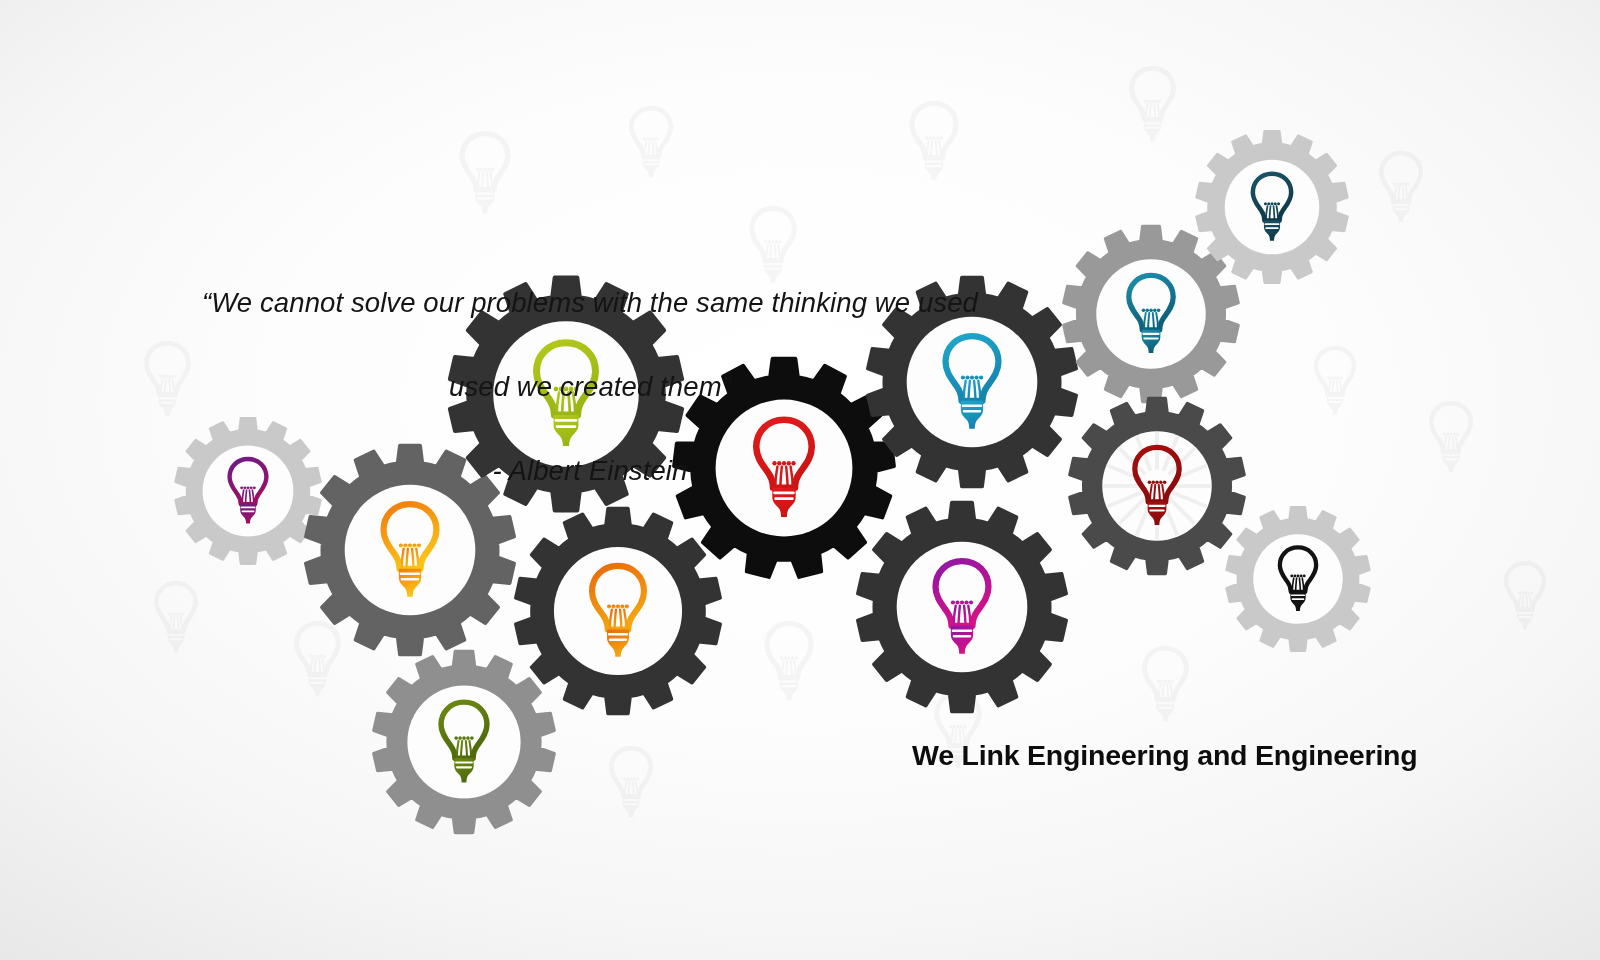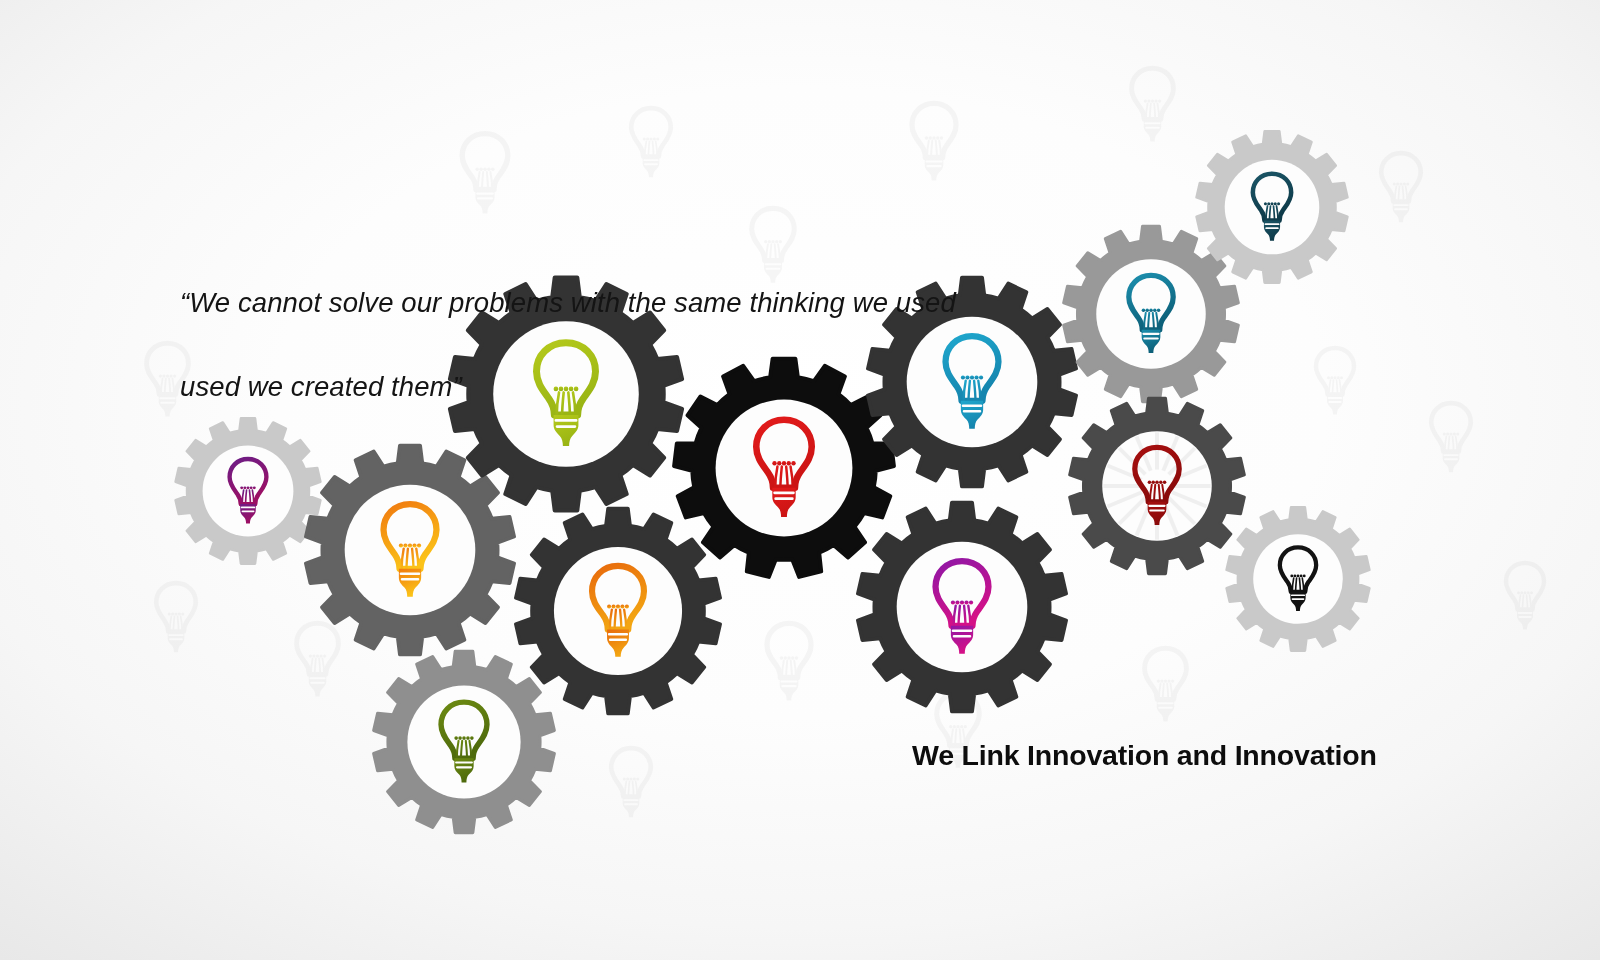--- a/index.html
+++ b/index.html
@@ -56,20 +56,21 @@
     font-style: italic;
     font-size: 27.5px;
     line-height: 42px;
     color: #141414;
     letter-spacing: 0.1px;
     white-space: pre-line;
     z-index: 40;
   }
   #quote-line-1, #quote-line-2, #quote-attrib {
     display: block;
+    text-align: center;
   }
   #tagline {
     position: absolute;
     left: 912px;
     top: 739px;
     font-family: "Liberation Sans", sans-serif;
     font-weight: bold;
     font-size: 28.5px;
     letter-spacing: -0.2px;
     color: #0d0d0d;
@@ -742,17 +743,18 @@
             <path d="M34 99 L66 99 L66 112 C66 118 62 122 58 126 C55 129 54 134 54 139 L46 139 C46 134 45 129 42 126 C38 122 34 118 34 112 Z" fill="url(#bulbgrad12)"></path>
             <path d="M37 106 L63 106 M38.5 114 L61.5 114" fill="none" stroke="#fdfdfd" stroke-width="3.6" stroke-linecap="round"></path>
           </g>
         </svg>
       </div>
     </div>
 
   <div id="quote-block">
     <span id="quote-line-1">“We cannot solve our problems with the same thinking we used</span>
     <span id="quote-line-2">used we created them”</span>
+    <span id="quote-attrib">- Albert Einstein</span>
   </div>
 
-  <div id="tagline">We Link Innovation and Innovation</div>
+  <div id="tagline">We Link Engineering and Engineering</div>
 
 </div>
 
 </body></html>

